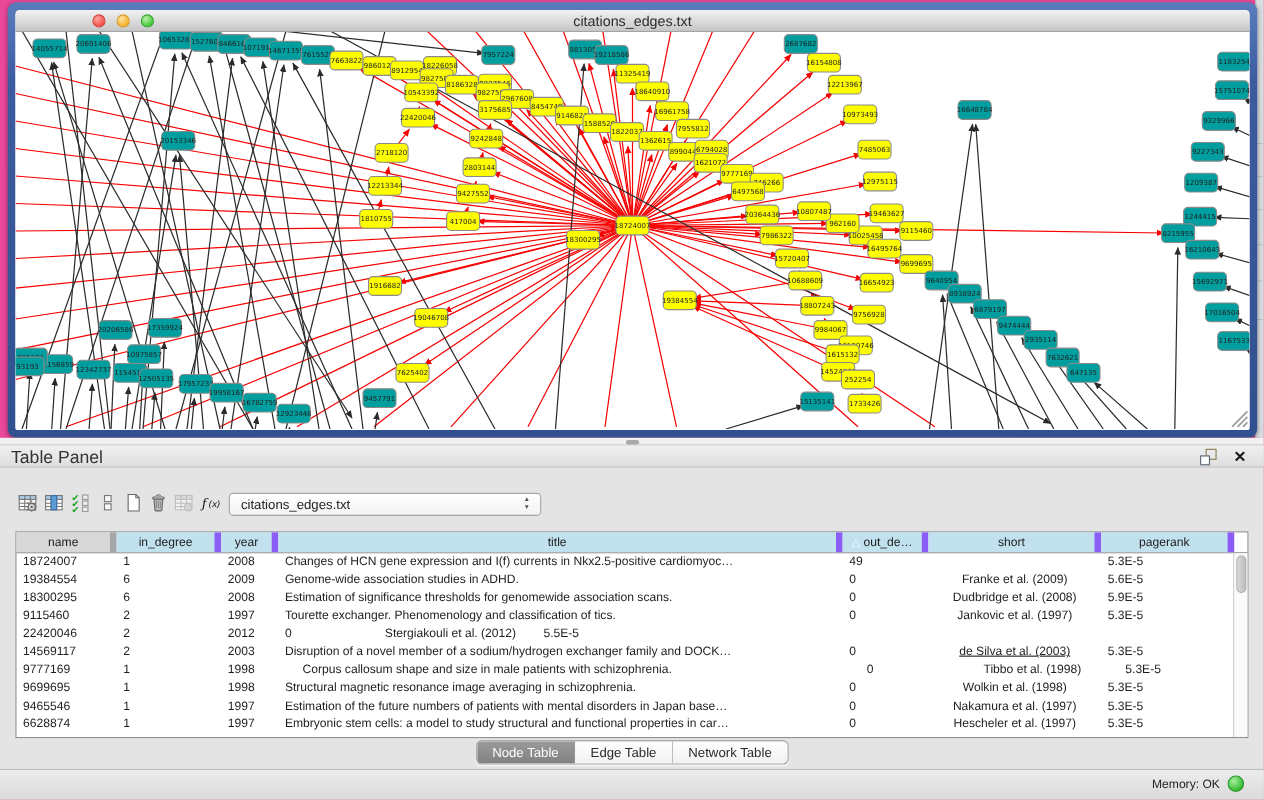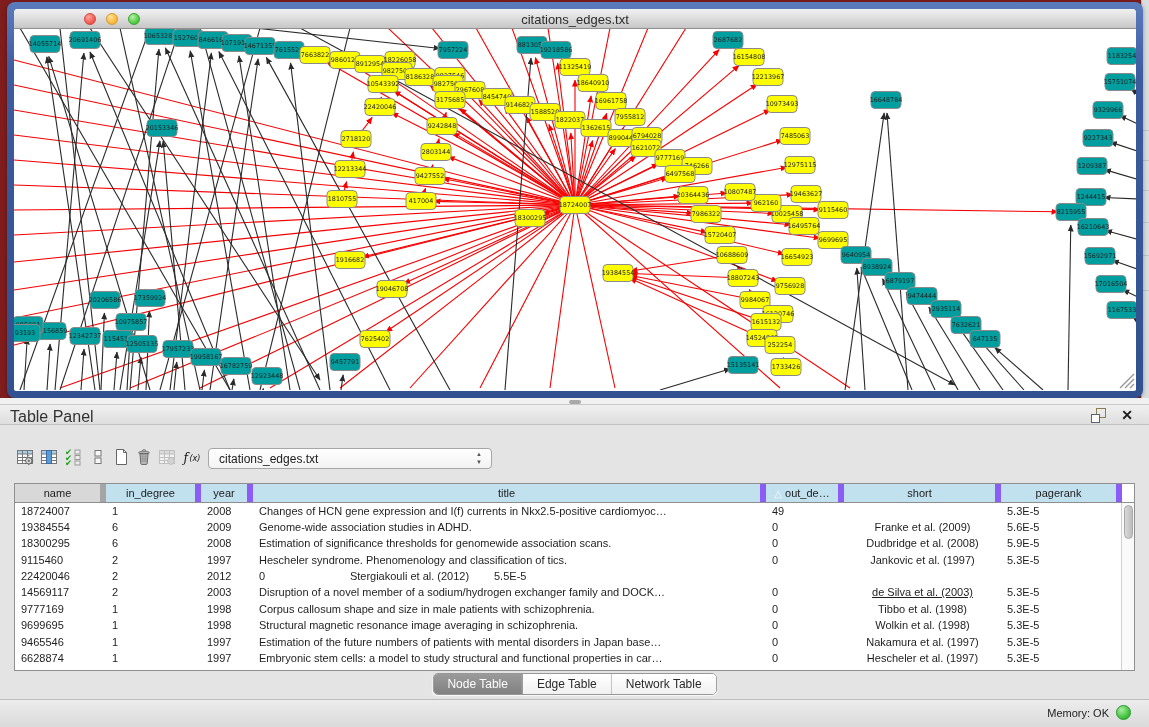--- a/index.html
+++ b/index.html
@@ -1,19 +1,19 @@
 <!DOCTYPE html>
 <html><head>
 <meta charset="utf-8">
 <style>
   * { margin:0; padding:0; box-sizing:border-box; }
   html,body { background:#cfcfcf; }
   .screen {
     position:relative; width:1149px; height:727px; overflow:hidden;
-    background:#7f1d1d; font-family:"Liberation Sans", sans-serif; color:#222;
+    background:#ec4899; font-family:"Liberation Sans", sans-serif; color:#222;
   }
   
   .bg-sliver { position:absolute; left:1141px; top:0; width:8px; height:398px; background:#d9dde0; border-left:1px solid #b7bbbe; }
   .bg-sliver .ln { position:absolute; left:0; width:100%; height:1px; background:#c0c4c7; }
 
   
   .net-window {
     position:absolute; left:7px; top:2px; width:1136px; height:396px;
     background:linear-gradient(180deg,#5a7cbd 0%, #3c5c9f 18%, #31508f 100%);
     border-radius:8px; padding:7px; box-shadow:0 1px 4px rgba(0,0,0,.35);
@@ -678,21 +678,21 @@
             <div class="td" style="width: 52px;">2008</div>
             <div class="td" style="width: 513px;">Estimation of significance thresholds for genomewide association scans.</div>
             <div class="td" style="width: 78px;">0</div>
             <div class="td center" style="width: 157px;">Dudbridge et al. (2008)</div>
             <div class="td" style="width: 121px;">5.9E-5</div>
           </div>
           <div class="tr">
             <div class="td" style="width: 91px;">9115460</div>
             <div class="td" style="width: 95px;">2</div>
             <div class="td" style="width: 52px;">1997</div>
-            <div class="td" style="width: 513px;">Hescheler syndrome. Phenomenology and classification of tics.</div>
+            <div class="td" style="width: 513px;">Tourette exchanger. Phenomenology and classification of tics.</div>
             <div class="td" style="width: 78px;">0</div>
             <div class="td center" style="width: 157px;">Jankovic et al. (1997)</div>
             <div class="td" style="width: 121px;">5.3E-5</div>
           </div>
           <div class="tr">
             <div class="td" style="width: 91px;">22420046</div>
             <div class="td" style="width: 95px;">2</div>
             <div class="td" style="width: 52px;">2012</div>
             <div class="td" style="width: 78px;">0</div>
             <div class="td center" style="width: 157px;">Stergiakouli et al. (2012)</div>
@@ -704,21 +704,21 @@
             <div class="td" style="width: 52px;">2003</div>
             <div class="td" style="width: 513px;">Disruption of a novel member of a sodium/hydrogen exchanger family and DOCK…</div>
             <div class="td" style="width: 78px;">0</div>
             <div class="td center" style="width: 157px; text-decoration: underline;">de Silva et al. (2003)</div>
             <div class="td" style="width: 121px;">5.3E-5</div>
           </div>
           <div class="tr">
             <div class="td" style="width: 91px;">9777169</div>
             <div class="td" style="width: 95px;">1</div>
             <div class="td" style="width: 52px;">1998</div>
-            <div class="td" style="width: 513px;">Corpus callosum shape and size in male patients with schizophrenia.</div>
+            <div class="td" style="width: 513px; margin-left: 16px;">Corpus callosum shape and size in male patients with schizophrenia.</div>
             <div class="td" style="width: 78px;">0</div>
             <div class="td center" style="width: 157px;">Tibbo et al. (1998)</div>
             <div class="td" style="width: 121px;">5.3E-5</div>
           </div>
           <div class="tr">
             <div class="td" style="width: 91px;">9699695</div>
             <div class="td" style="width: 95px;">1</div>
             <div class="td" style="width: 52px;">1998</div>
             <div class="td" style="width: 513px;">Structural magnetic resonance image averaging in schizophrenia.</div>
             <div class="td" style="width: 78px;">0</div>

